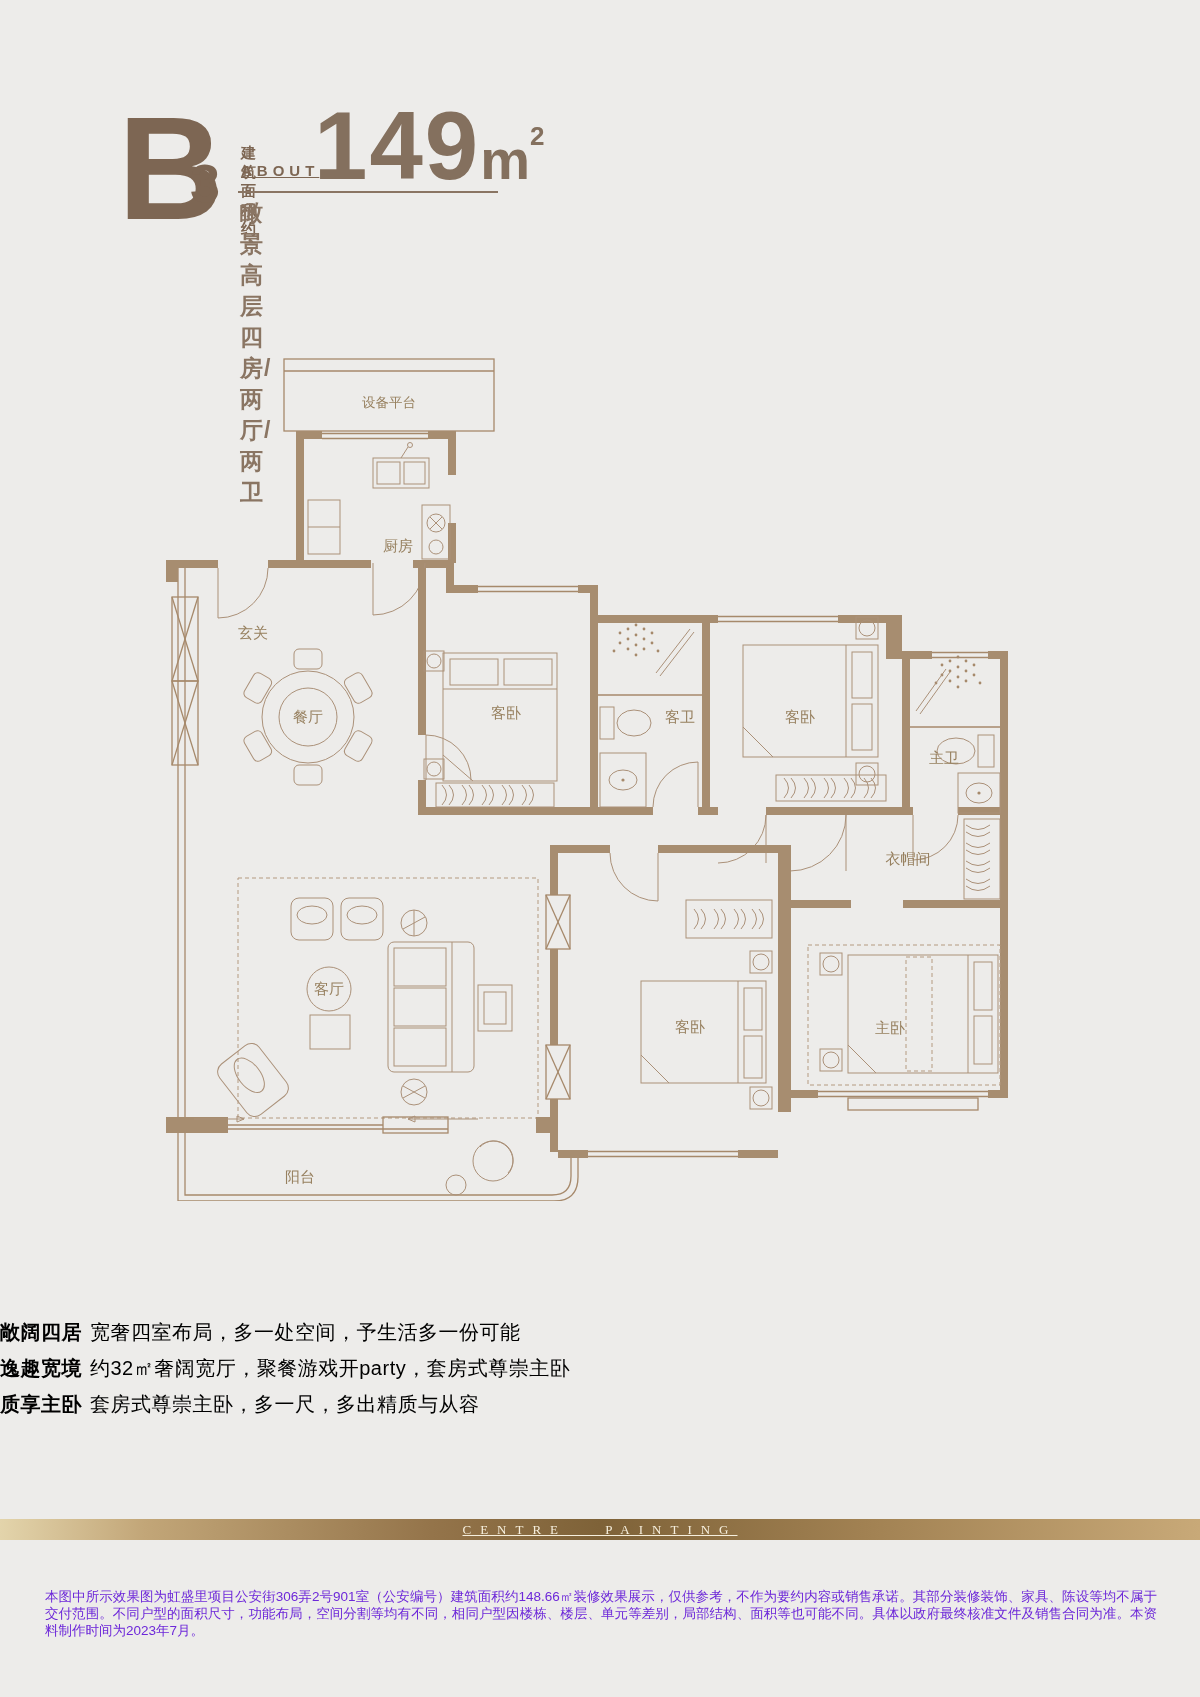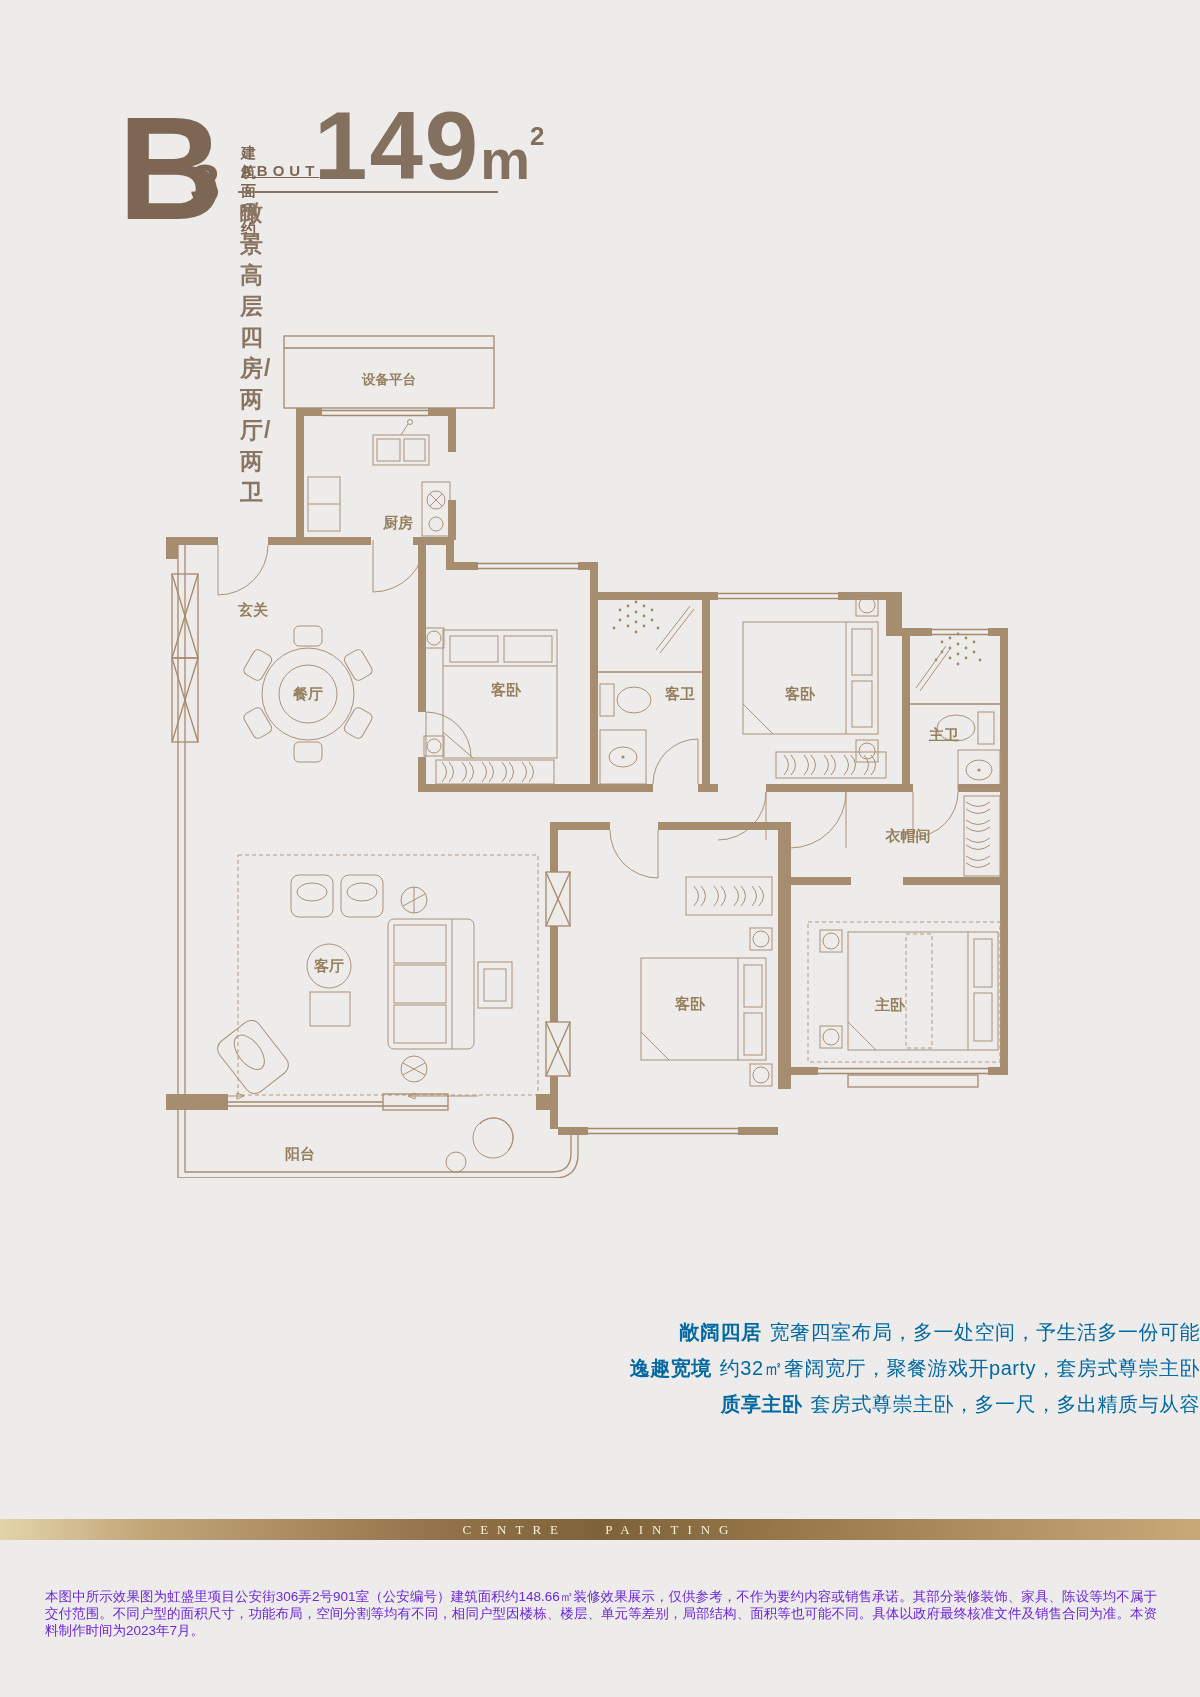--- a/index.html
+++ b/index.html
@@ -12,39 +12,39 @@
   .hdr-cn{position:absolute;left:241px;top:144px;font-size:15px;letter-spacing:2.5px;font-weight:700;}
   .hdr-en{position:absolute;left:241px;top:162px;font-size:15px;letter-spacing:5px;font-weight:700;text-decoration:underline;}
   .hdr-area{position:absolute;left:314px;top:98px;display:flex;align-items:baseline;font-weight:700;color:#84705e;}
   .hdr-area .num{font-size:96px;line-height:1;letter-spacing:2px;}
   .hdr-area .unit{font-size:56px;line-height:1;}
   .hdr-area sup{font-size:26px;vertical-align:super;position:relative;top:-34px;}
   .hdr-rule{position:absolute;left:238px;top:191px;width:260px;height:2px;background:#8a7563;}
   .hdr-sub{position:absolute;left:240px;top:198px;font-size:23px;font-weight:700;color:#8a7563;letter-spacing:1px;}
   .hdr-sub .sp2{}
   
-  .plan{position:absolute;left:158px;top:332px;width:852px;height:846px;font-weight:bold;}
+  .plan{position:absolute;left:158px;top:355px;width:852px;height:846px;}
   .plan svg{width:100%;height:100%;}
   .w{fill:#a78d70;stroke:none;}
   .t{fill:none;stroke:#a6896b;stroke-width:1.3;}
   .t2{fill:none;stroke:#ab9179;stroke-width:1;}
   .dsh{fill:none;stroke:#b49a80;stroke-width:1;stroke-dasharray:4 3;}
   .dot{fill:#a6896b;}
   text.lbl{fill:#97805f;font-size:15px;font-family:"Liberation Sans",sans-serif;text-anchor:middle;}
   text.lbl-s{font-size:13.5px;}
   
-  .features{position:absolute;left:0;top:1322px;width:1200px;text-align:right;color:#0369a1;}
+  .features{position:absolute;left:0;top:1322px;width:1200px;text-align:left;color:#000000;}
   .features p{margin:0 0 15px 0;font-size:20px;line-height:21px;letter-spacing:0.5px;}
   .features .lead{font-weight:700;margin-right:8px;}
   
   .band{position:absolute;left:0;top:1519px;width:1200px;height:21px;
         background:linear-gradient(90deg,#e3d4ab 0%,#c2a678 12%,#94744a 36%,#7e6238 50%,#a18152 72%,#c8a978 100%);
         text-align:center;}
   .band span{font-family:"Liberation Serif","DejaVu Serif",serif;font-size:13px;line-height:21px;
-        color:#f6efdd;letter-spacing:9px;word-spacing:26px;}
+        color:#f6efdd;letter-spacing:9px;word-spacing:26px;text-decoration:underline;}
   
   .disc{position:absolute;left:45px;top:1588px;width:1112px;font-size:13.5px;line-height:17px;
         color:#6d28d9;text-align:justify;}
 </style>
 </head>
 <body>
 
 <div class="page">
 
   <div class="hdr">

